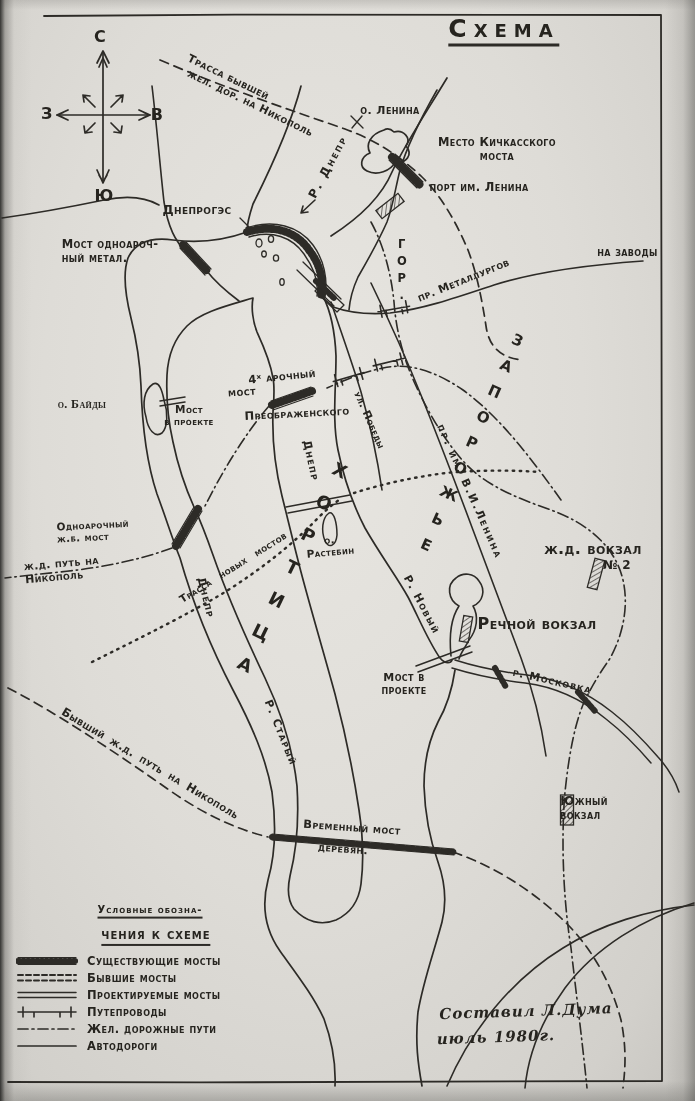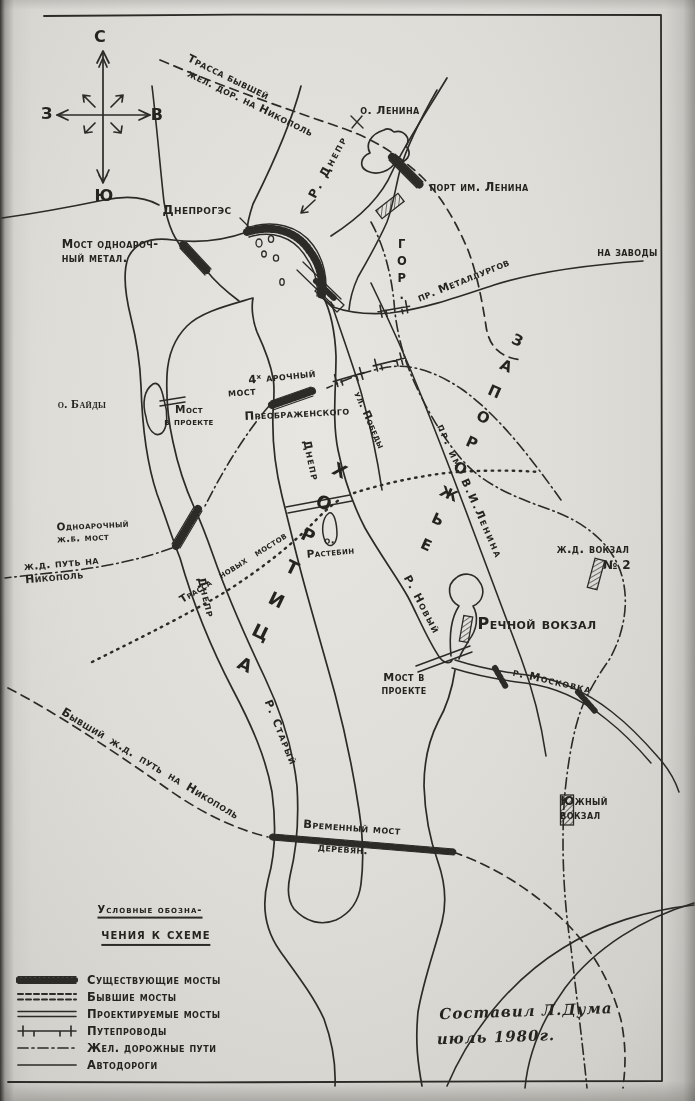--- a/index.html
+++ b/index.html
@@ -23,21 +23,21 @@
   .ml{text-align:center;}
   .tl{text-align:left;}
   .vert{
     writing-mode:vertical-rl;text-orientation:upright;text-transform:uppercase;
     font-variant:normal;
   }
   .ul{border-bottom:2px solid #2d2b27;padding-bottom:1px;display:inline-block;}
   .title-line{position:absolute;font-weight:700;font-variant:small-caps;
     transform:translate(-50%,-50%) rotate(var(--r,0deg));white-space:nowrap;}
   .cursive{font-family:"DejaVu Serif",serif;font-style:italic;font-weight:600;font-variant:normal;}
-  .legend{position:absolute;left:16px;top:954px;display:flex;flex-direction:column;gap:3px;margin-top:19px;}
+  .legend{position:absolute;left:16px;top:954px;display:flex;flex-direction:column;gap:3px;}
   .legend-row{display:flex;align-items:center;height:14px;}
   .legend-row svg{flex:0 0 auto;margin-right:9px;}
   .legend-row span{font-size:11.5px;font-weight:700;font-variant:small-caps;letter-spacing:.5px;}
 </style>
 </head>
 <body>
 
 <div class="page">
 
   <svg class="mapart" width="695" height="1101" viewBox="0 0 695 1101">
@@ -176,31 +176,38 @@
       <path class="ink" d="M139,110 L150,115 L139,120 M143,112 L149,115 L143,118"></path>
       <path class="ink" d="M111,107 L123,95 M123,95 L116,96 M123,95 L122,102"></path>
       <path class="ink" d="M95,107 L83,95 M83,95 L90,96 M83,95 L84,102"></path>
       <path class="ink" d="M111,123 L121,133 M121,133 L114,132 M121,133 L122,126"></path>
       <path class="ink" d="M95,123 L85,133 M85,133 L92,132 M85,133 L84,126"></path>
     </g>
 
     <path class="ink" stroke-width="1.6" d="M315,200 L301,213 M301,213 L308,212 M301,213 L303,206"></path>
   </svg>
 
+  <div class="title-line" style="left:504px;top:30px;font-size:25px;letter-spacing:7px;">
+    <span class="ul" style="border-bottom-width:3px;">Схема</span>
+  </div>
 
   <div class="lbl" style="left:100px;top:37px;font-size:16px;">С</div>
   <div class="lbl" style="left:104px;top:196px;font-size:16px;">Ю</div>
   <div class="lbl" style="left:47px;top:114px;font-size:16px;">З</div>
   <div class="lbl" style="left:157px;top:115px;font-size:16px;">В</div>
 
   <div class="lbl" style="left:228px;top:78px;--r:26deg;font-size:11px;">Трасса бывшей</div>
   <div class="lbl" style="left:250px;top:104px;--r:26deg;font-size:11px;">жел. дор. на Никополь</div>
 
   <div class="lbl" style="left:390px;top:111px;font-size:11px;">о. Ленина</div>
 
+  <div class="lbl ml" style="left:497px;top:150px;font-size:11.5px;">
+    <span>Место Кичкасского</span><br>
+    <span>моста</span>
+  </div>
 
   <div class="lbl" style="left:479px;top:188px;font-size:11.5px;">порт им. Ленина</div>
 
   <div class="lbl" style="left:328px;top:167px;--r:-62deg;font-size:12px;letter-spacing:2px;">Р. Днепр</div>
 
   <div class="lbl" style="left:197px;top:210px;font-size:12.5px;">Днепрогэс</div>
 
   <div class="lbl tl" style="left:110px;top:252px;font-size:11.5px;">
     <span>Мост одноароч-</span><br>
     <span>ный метал.</span>
@@ -246,21 +253,21 @@
 
   <div class="lbl vert" style="left:289px;top:574px;--r:26deg;font-size:18px;letter-spacing:15px;font-weight:700;">Хортица</div>
 
   <div class="lbl" style="left:205px;top:598px;--r:76deg;font-size:11px;letter-spacing:1.5px;">Днепр</div>
   <div class="lbl" style="left:280px;top:733px;--r:68deg;font-size:11px;letter-spacing:1.5px;">Р. Старый</div>
   <div class="lbl" style="left:310px;top:461px;--r:78deg;font-size:11px;letter-spacing:1.5px;">Днепр</div>
   <div class="lbl" style="left:421px;top:605px;--r:62deg;font-size:11px;letter-spacing:1.5px;">Р. Новый</div>
 
   <div class="lbl" style="left:537px;top:624px;font-size:16px;">Речной вокзал</div>
 
-  <div class="lbl" style="left:593px;top:549px;font-size:12px;">ж.д. вокзал</div>
+  <div class="lbl" style="left:593px;top:549px;font-size:16px;">ж.д. вокзал</div>
   <div class="lbl" style="left:617px;top:565px;font-size:12px;">№ 2</div>
 
   <div class="lbl ml" style="left:404px;top:685px;font-size:11px;">
     <span>Мост в</span><br>
     <span>проекте</span>
   </div>
 
   <div class="lbl" style="left:552px;top:682px;--r:13deg;font-size:11px;letter-spacing:1px;">р. Московка</div>
 
   <div class="lbl tl" style="left:584px;top:808px;font-size:12px;">

